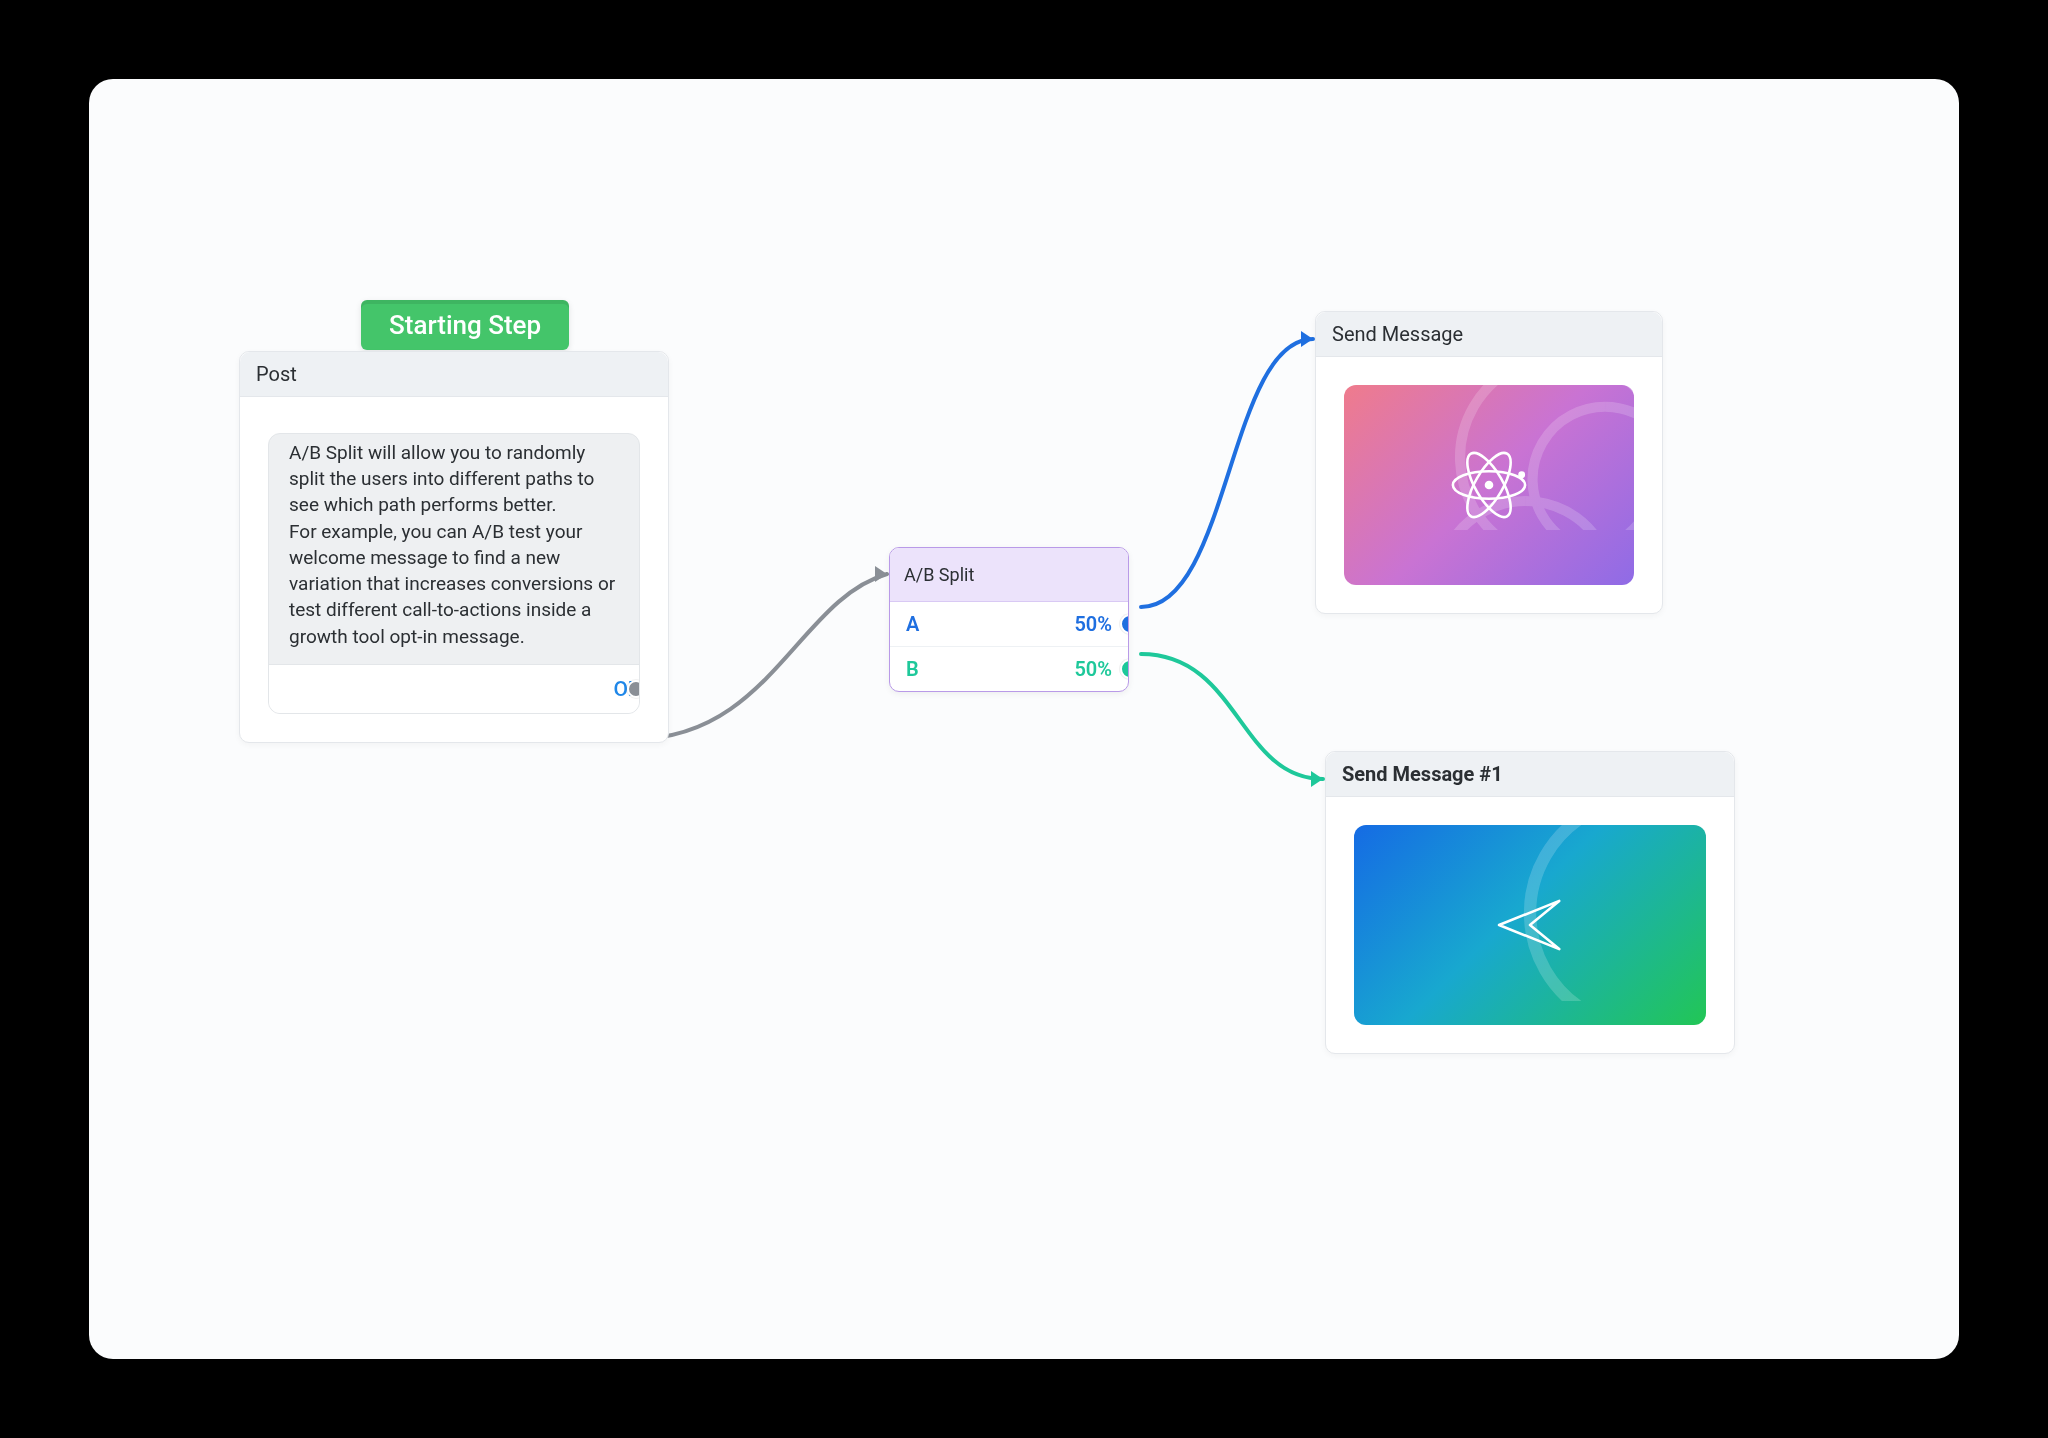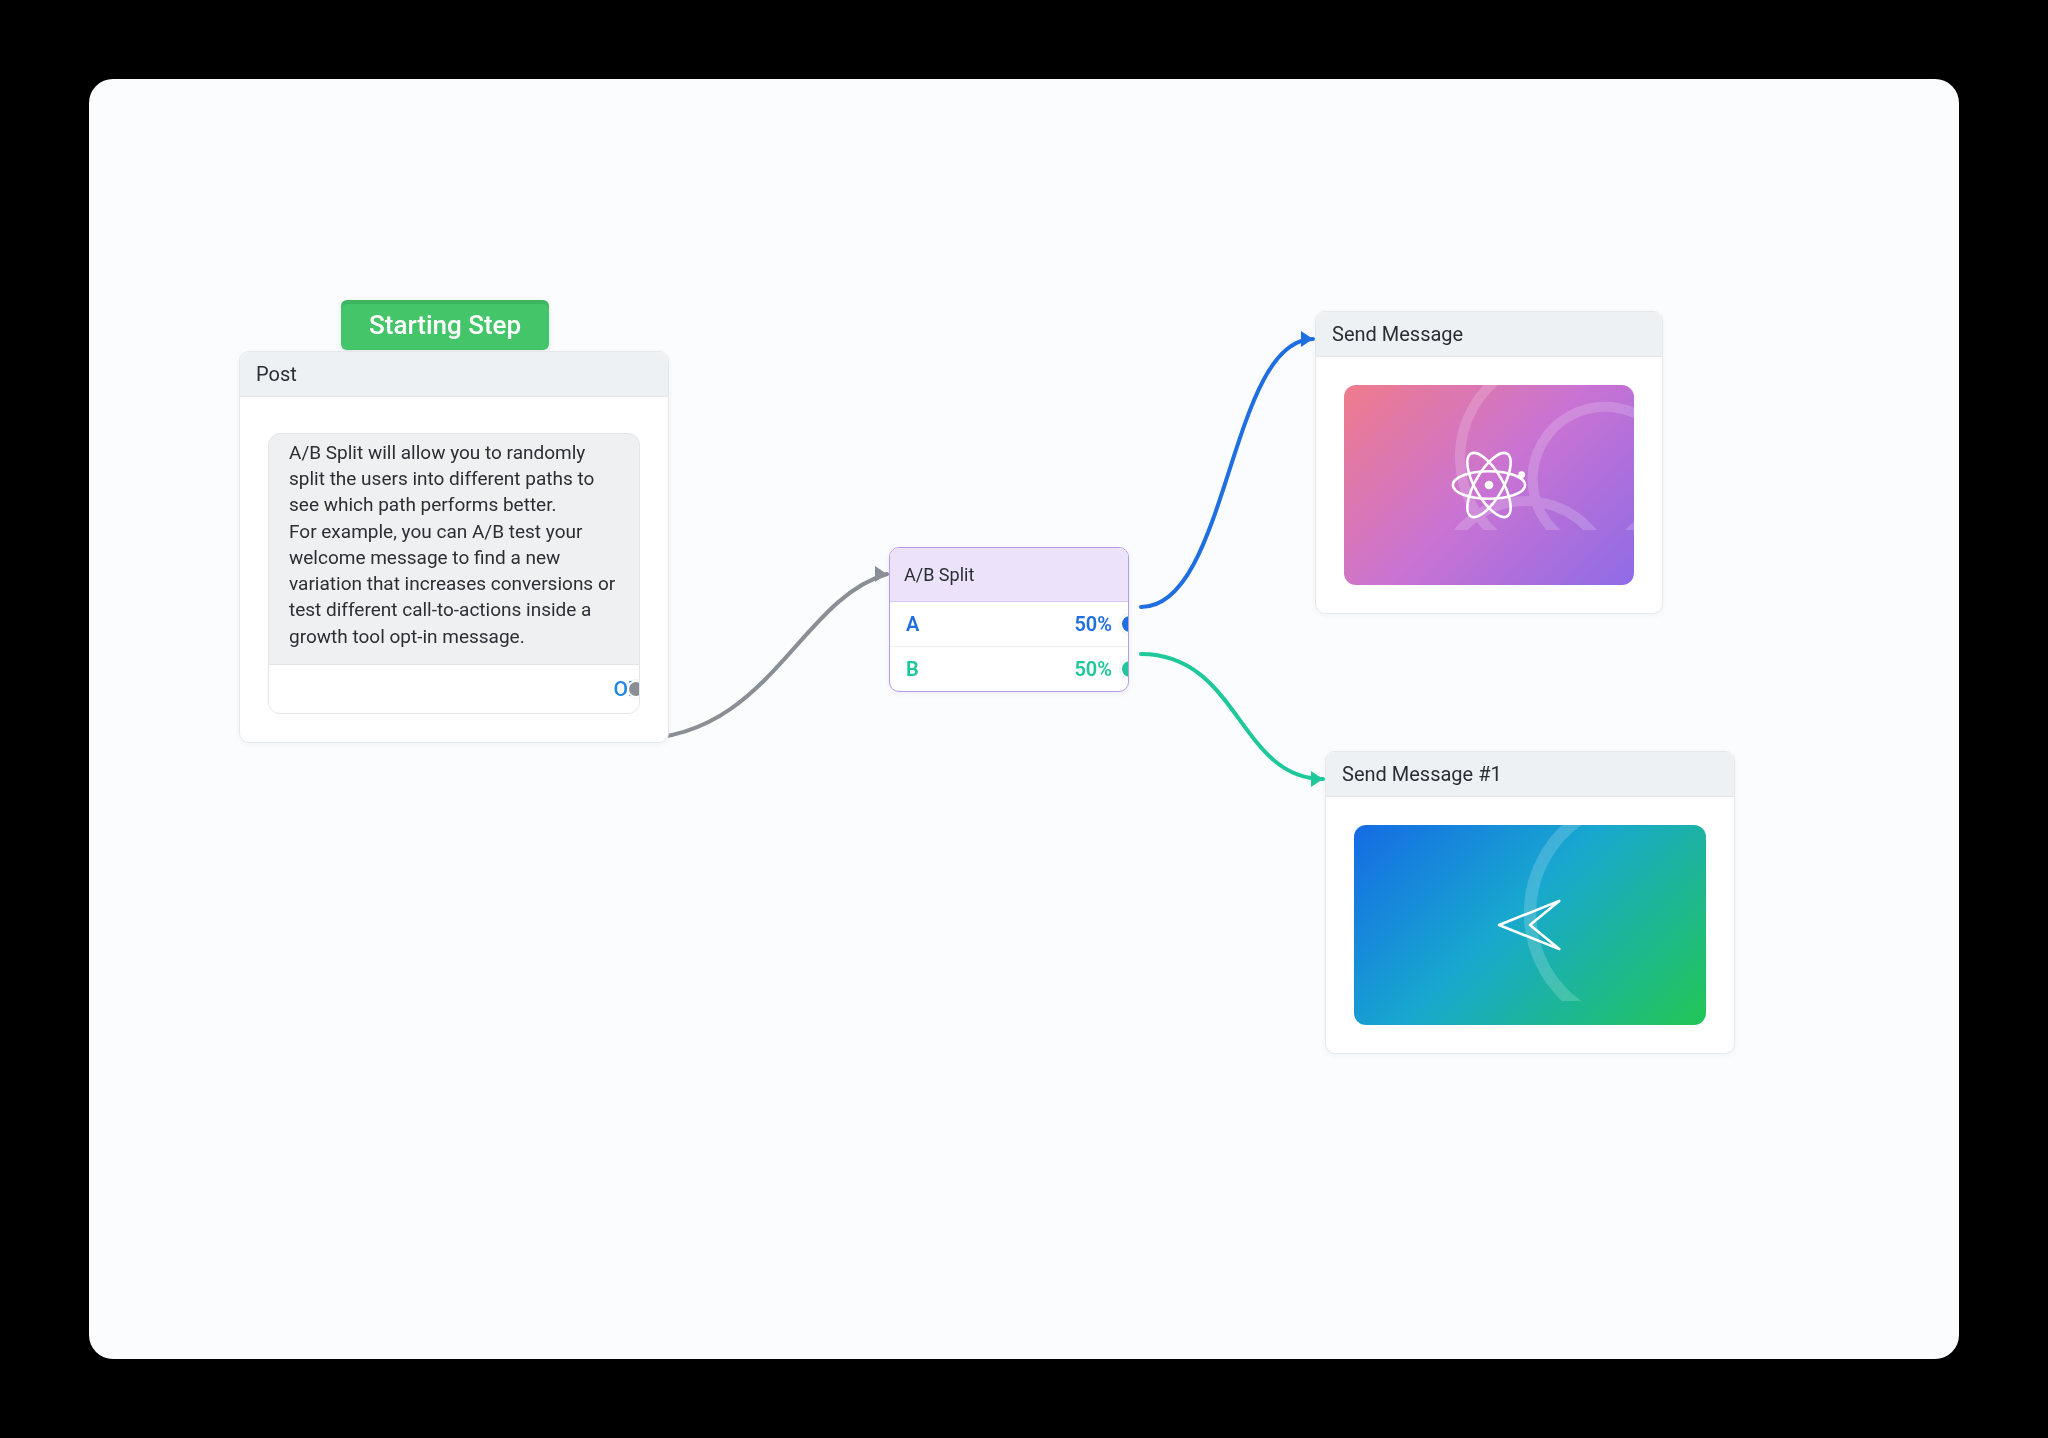--- a/index.html
+++ b/index.html
@@ -123,21 +123,21 @@
     <path d="M 546 660 C 680 660, 710 520, 798 495" stroke="#8a8f96" stroke-width="4" fill="none" stroke-linecap="round"></path>
     <polygon points="798,495 786,487 786,503" fill="#8a8f96"></polygon>
 
     <path d="M 1052 528 C 1140 528, 1140 260, 1224 260" stroke="#1f6fe0" stroke-width="4" fill="none" stroke-linecap="round"></path>
     <polygon points="1224,260 1212,252 1212,268" fill="#1f6fe0"></polygon>
 
     <path d="M 1052 575 C 1150 575, 1150 700, 1234 700" stroke="#1ec89a" stroke-width="4" fill="none" stroke-linecap="round"></path>
     <polygon points="1234,700 1222,692 1222,708" fill="#1ec89a"></polygon>
   </svg>
 
-  <div class="badge" style="left:252px; top:221px;">
+  <div class="badge" style="left:272px; top:221px;">
     <span>Starting Step</span>
   </div>
 
   <div class="node" style="left:150px; top:272px; width:430px;">
     <div class="node-header">
       <span>Post</span>
     </div>
     <div class="post-body">
       <div class="bubble">
         <div class="bubble-text">A/B Split will allow you to randomly split the users into different paths to see which path performs better.
@@ -183,21 +183,21 @@
           <ellipse cx="50" cy="50" rx="42" ry="16"></ellipse>
           <ellipse cx="50" cy="50" rx="42" ry="16" transform="rotate(60 50 50)"></ellipse>
           <ellipse cx="50" cy="50" rx="42" ry="16" transform="rotate(-60 50 50)"></ellipse>
           <circle cx="50" cy="50" r="5" fill="#fff" stroke="none"></circle>
           <circle cx="88" cy="38" r="4" fill="#fff" stroke="none"></circle>
         </svg>
       </div>
     </div>
   </div>
 
-  <div class="node" style="left:1236px; top:672px; width:410px;">
+  <div class="node" style="left:1236px; top:672px; width:410px;font-weight:bold;">
     <div class="node-header">
       <span>Send Message #1</span>
     </div>
     <div class="tile-wrap">
       <div class="tile plane">
         <svg class="swirl" viewBox="0 0 400 200">
           <g stroke="#ffffff" stroke-width="14" fill="none">
             <path d="M 60 260 a 120 120 0 1 0 0.1 0"></path>
             <path d="M 180 260 a 120 120 0 1 0 0.1 0"></path>
             <path d="M 330 -30 a 130 130 0 1 0 0.1 0"></path>

